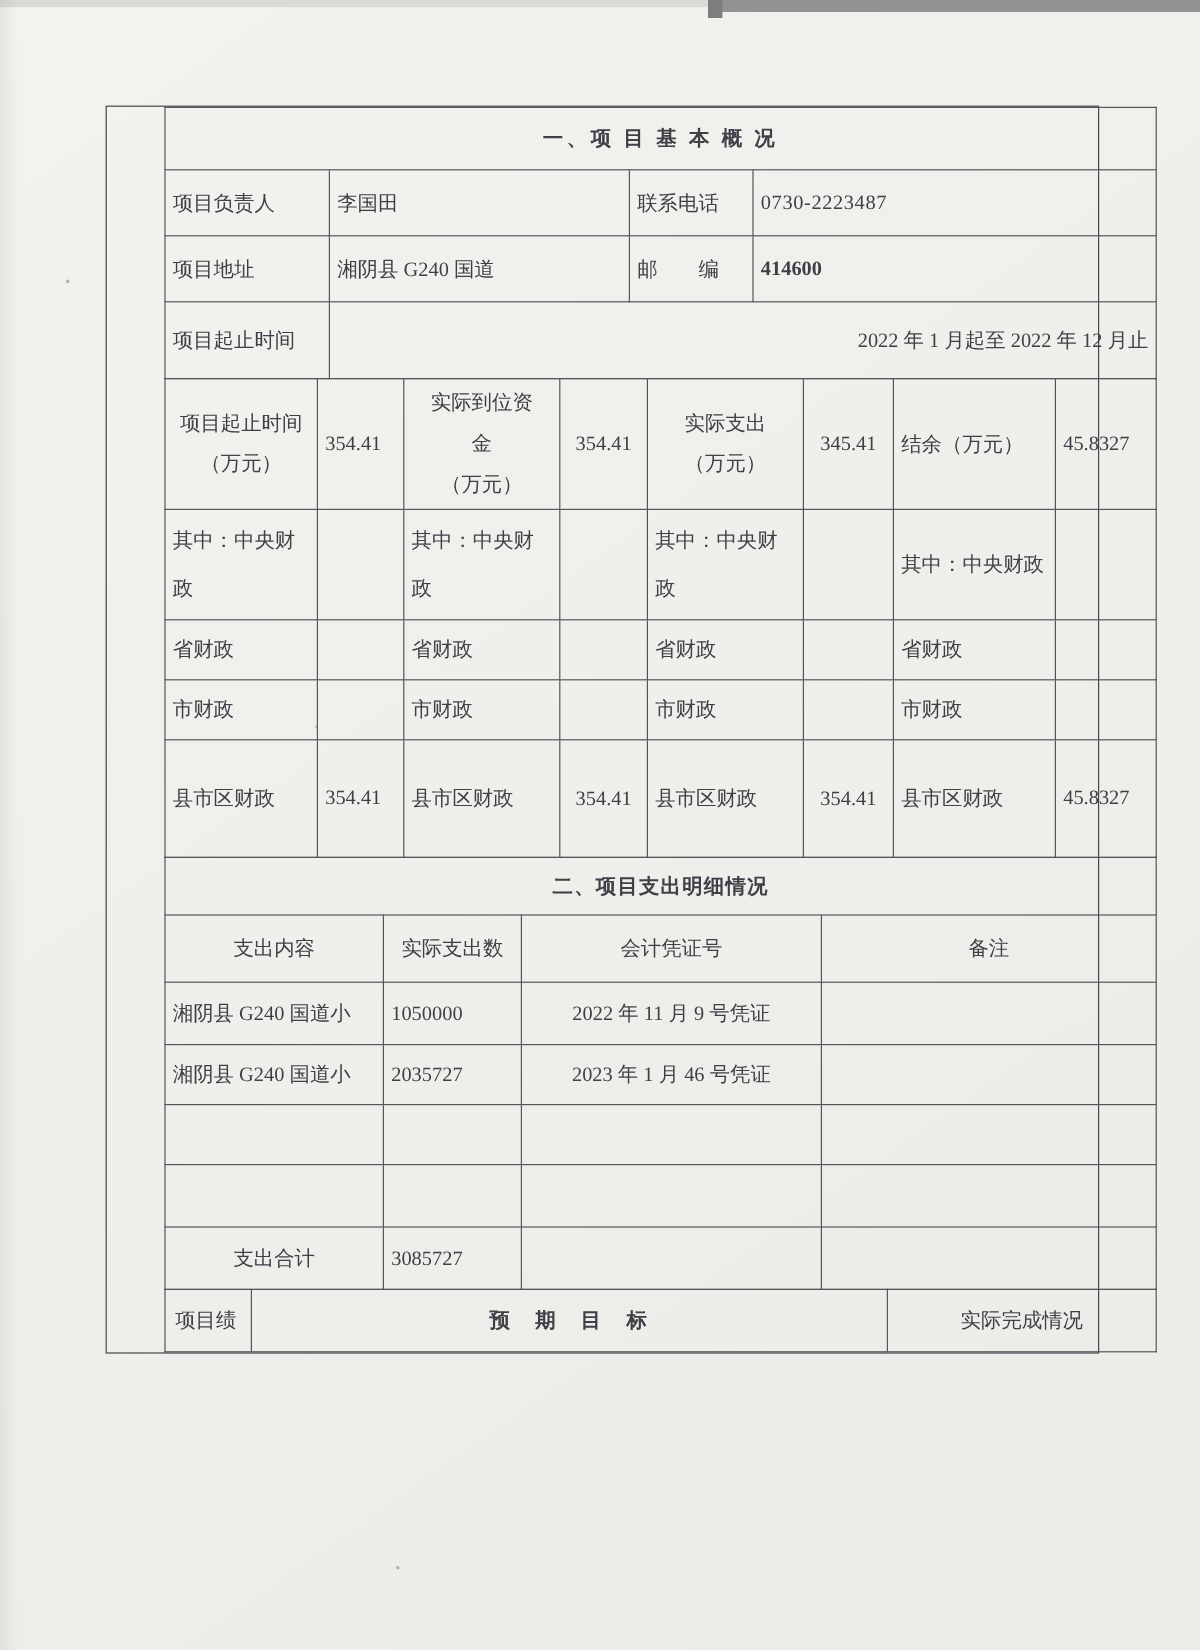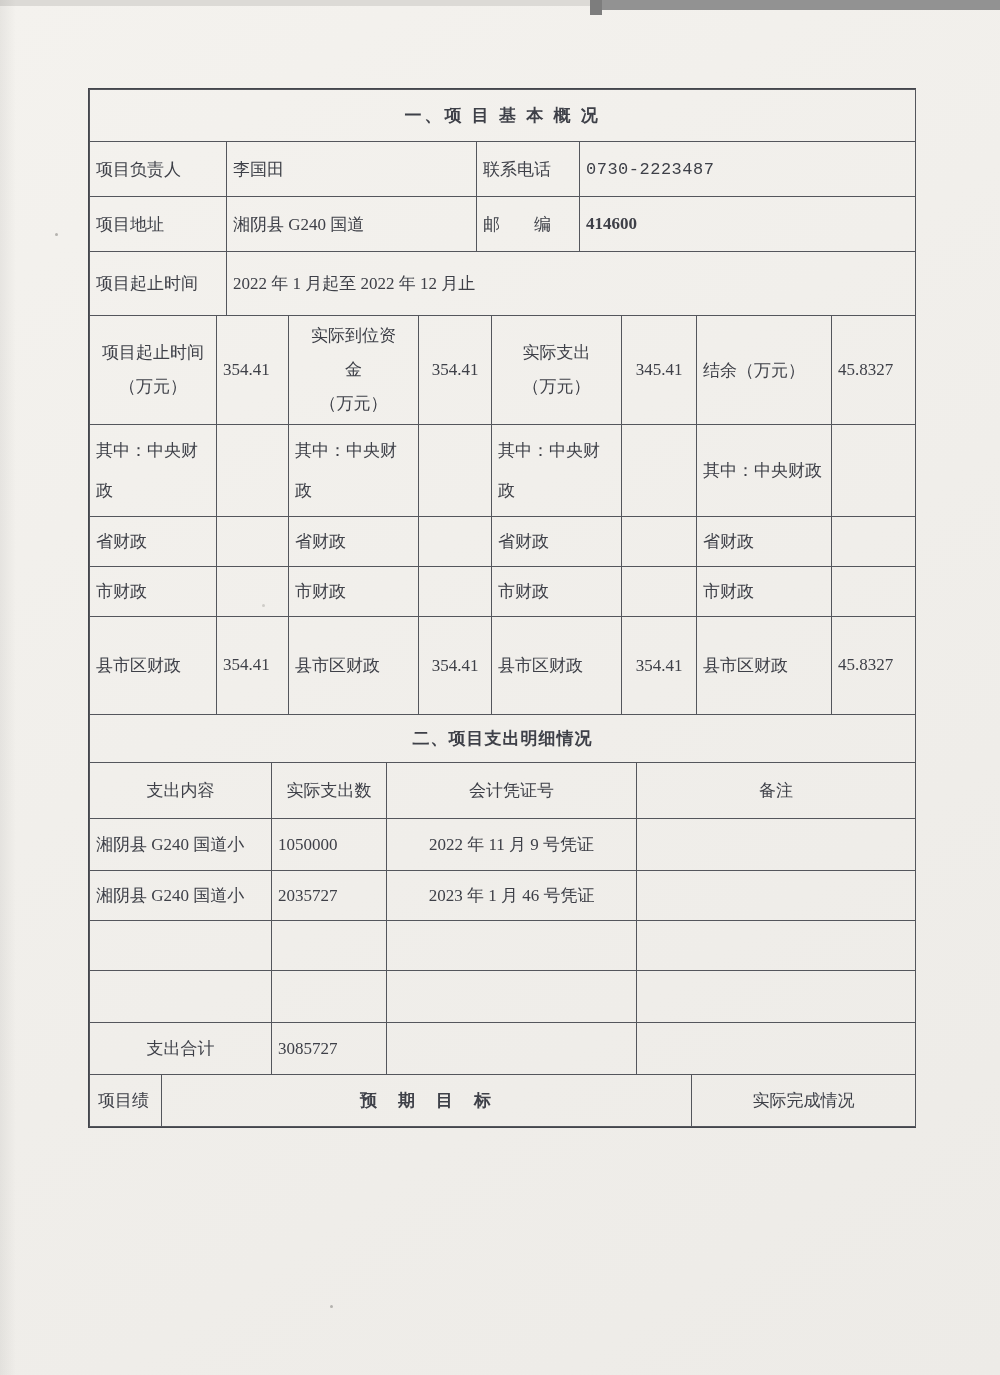--- a/index.html
+++ b/index.html
@@ -21,20 +21,21 @@
   .left-shade      { position:absolute; left:0; top:0; width:16px; height:100%;
                      background:linear-gradient(to right, rgba(60,60,60,0.07), rgba(0,0,0,0)); }
   .speckle { position:absolute; width:3px; height:3px; border-radius:50%; background:#9a9894; opacity:.7; }
   .sp1 { left:55px;  top:233px; }
   .sp2 { left:330px; top:1305px; }
   .sp3 { left:262px  ; top:604px; opacity:.4; }
 
   .form {
     position: absolute; left: 88px; top: 88px; width: 828px;
     border: 1px solid #44464c;
+    padding-left: 48px;
   }
   table.tbl { border-collapse: collapse; table-layout: fixed; width: 826px; }
   table.tbl + table.tbl { margin-top: -1px; }
   .tbl td {
     border: 1px solid #54565c;
     vertical-align: middle;
     font-size: 17px;
     padding: 3px 6px;
     overflow: hidden;
     color: #3e4048;
@@ -44,23 +45,23 @@
   .rh55{height:55px}.rh56{height:56px}.rh64{height:64px}.rh92{height:92px}
   .rh98{height:98px}.rh104{height:104px}
 
   .sec-title { text-align:center; font-weight:bold; font-size:19px; letter-spacing:3px; color:#33353c; }
   .s2title   { text-align:center; font-weight:bold; font-size:18px; letter-spacing:1px; color:#33353c; }
   .s3title   { text-align:center; font-weight:bold; font-size:19px; letter-spacing:2px; color:#2f3138; }
 
   .lab    { text-align:left; padding:3px 8px 3px 11px; }
   .big18  { font-size:18px; }
   .big19  { font-size:19px; }
-  .phone  { font-size:20px; padding-left:30px; letter-spacing:.5px; color:#474a54;font-family:Liberation Mono, monospace; }
+  .phone  { font-size:20px; padding-left:30px; letter-spacing:.5px; color:#474a54; }
   .postal { font-size:18px; padding-left:10px;font-weight:bold; }
-  .dur    { text-align:left; padding-left:190px; font-size:18px; }
+  .dur    { text-align:right; padding-left:190px; font-size:18px; }
 
   .plab    { white-space:pre-line; text-align:center; padding:3px 6px; line-height:2.0; }
   .nw      { text-align:center; padding:2px 3px; }
   .wrapnum { text-align:left; padding:4px 12px 4px 10px; word-break:break-all; line-height:1.8; }
   .tall-lab{ line-height:2.3; }
   .ctr     { text-align:center; }
   .amt     { text-align:left; padding-left:13px; }
   .hdr     { text-align:center; }
   .boldc   { font-weight:bold; font-size:18px; letter-spacing:2px;text-align:center; }
 </style>

